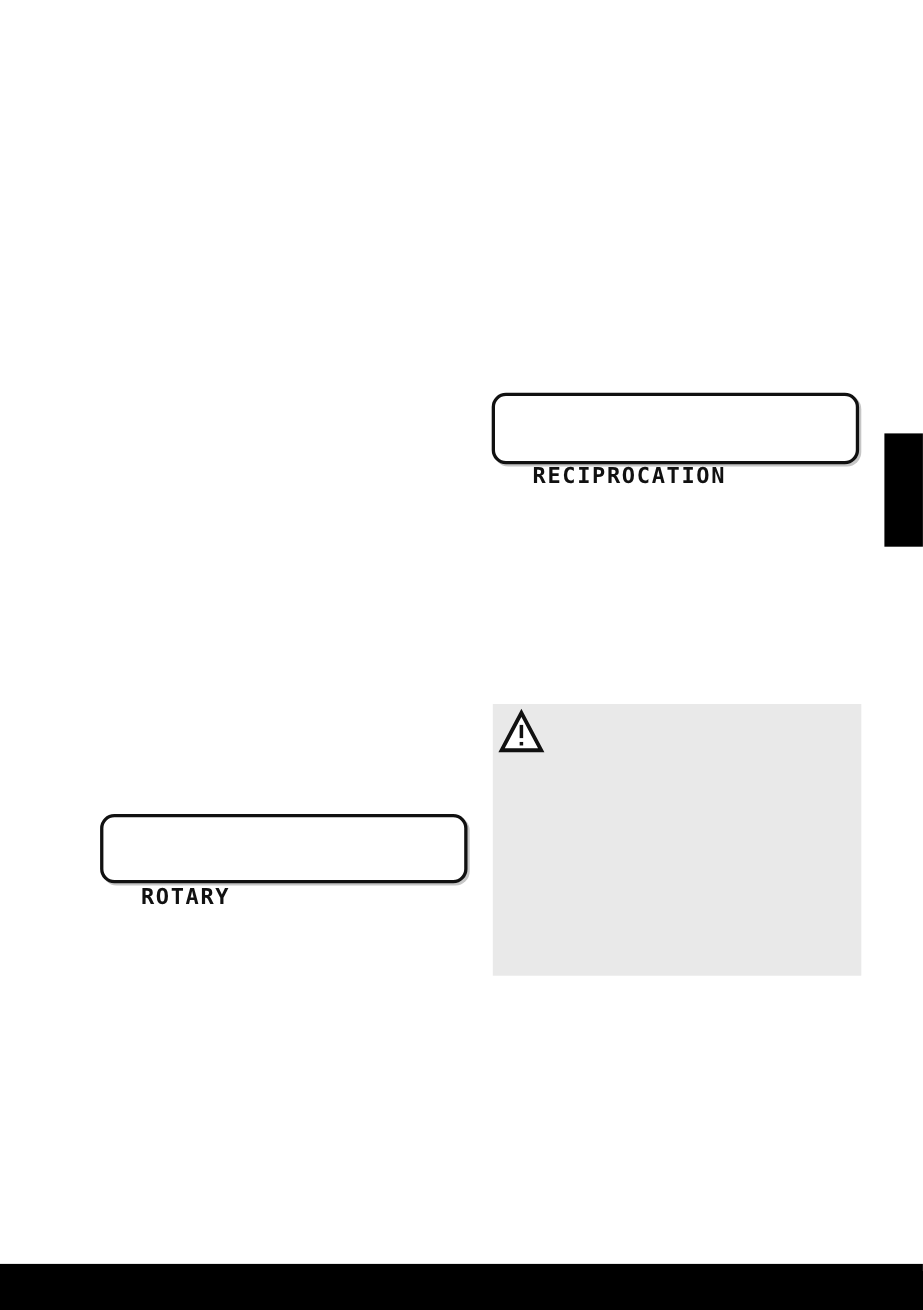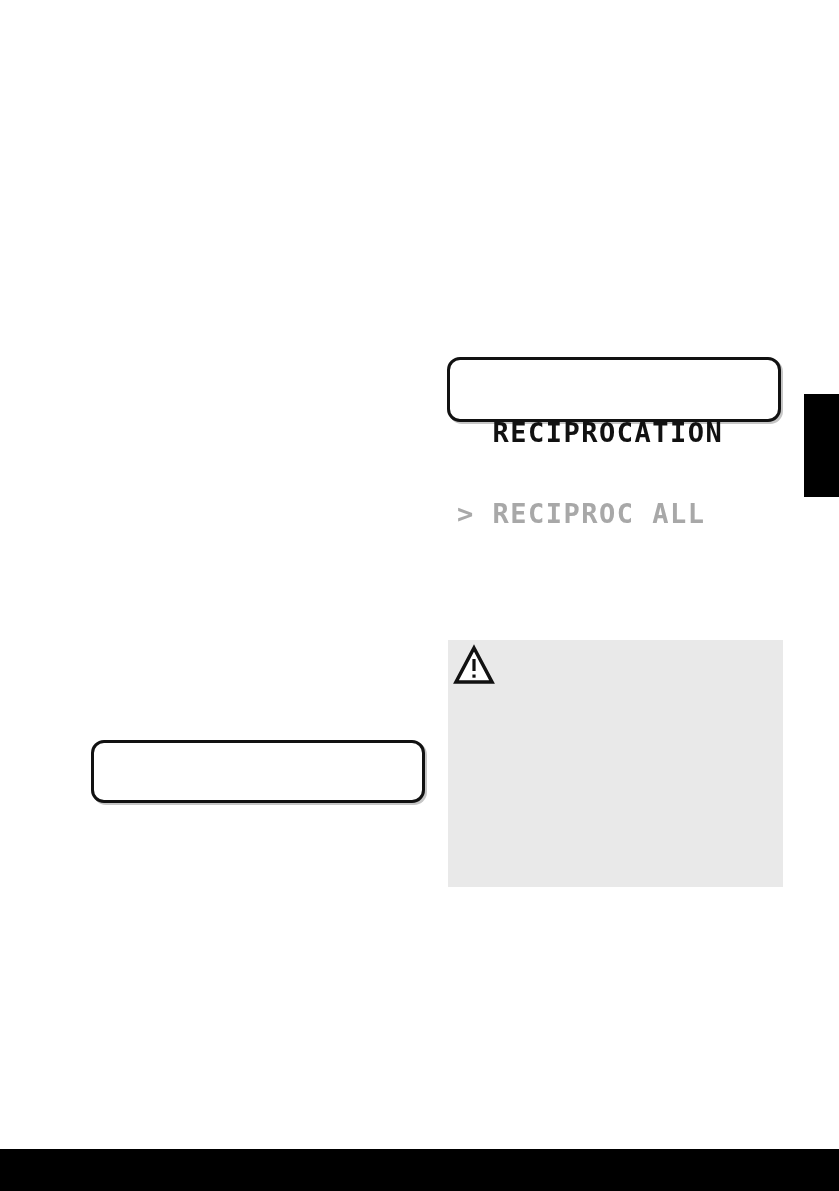--- a/index.html
+++ b/index.html
@@ -16,21 +16,21 @@
   
   .lcd-box {
     position: absolute;
     background: #ffffff;
     border: 3px solid var(--display-border, #111);
     border-radius: 13px;
     box-shadow: 2px 2px 0 #c6c6c6;
     padding: 5px 0 0 7px;
     font-family: "DejaVu Sans Mono", monospace;
     font-weight: bold;
-    font-size: 27px;
+    font-size: 20px;
     line-height: 27px;
     letter-spacing: 1.5px;
     white-space: pre;
     color: var(--display-text, #111);
   }
   .lcd-box .lcd-line { white-space: pre; }
   .lcd-box .dim { color: var(--display-dim-text, #a8a8a8); }
 
   #reciprocation-display { left: 447px; top: 357px; width: 334px; height: 65px; }
   #rotary-display        { left: 91px;  top: 740px; width: 334px; height: 63px; }
@@ -64,31 +64,31 @@
     background: var(--footer-bar, #000);
   }
 </style>
 </head>
 <body>
 
 <div class="page">
 
   <div class="lcd-box" id="reciprocation-display">
     <div class="lcd-line">  RECIPROCATION</div>
-    <div class="lcd-line dim">&gt; RECIPROC ALL</div>
   </div>
 
   <div class="side-tab"></div>
 
   <div class="warning-box">
     <svg class="warn-icon" viewBox="0 0 44 42">
       <path d="M22 4 L40 38 L4 38 Z" fill="#ffffff" stroke="#111111" stroke-width="3.5" stroke-linejoin="miter"></path>
       <rect x="20.4" y="15" width="3.2" height="12" fill="#111111"></rect>
       <rect x="20.4" y="30.5" width="3.2" height="3.2" fill="#111111"></rect>
     </svg>
   </div>
 
   <div class="lcd-box" id="rotary-display">
+    <div class="lcd-line">  ROTARY</div>
   </div>
 
   <div class="footer-bar"></div>
 
 </div>
 
 </body></html>

